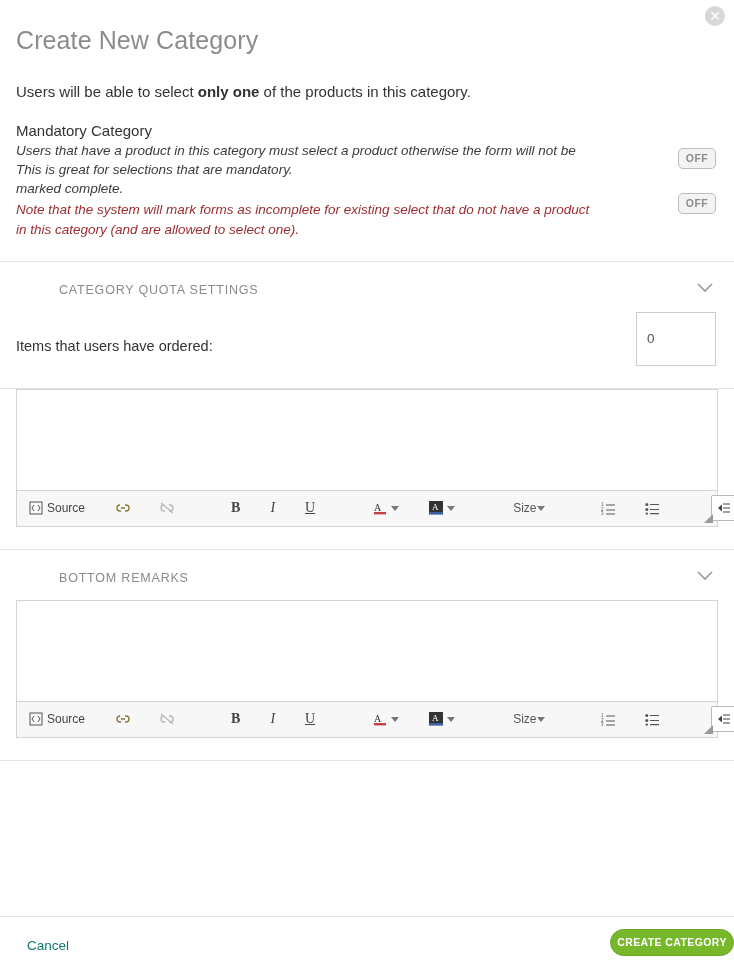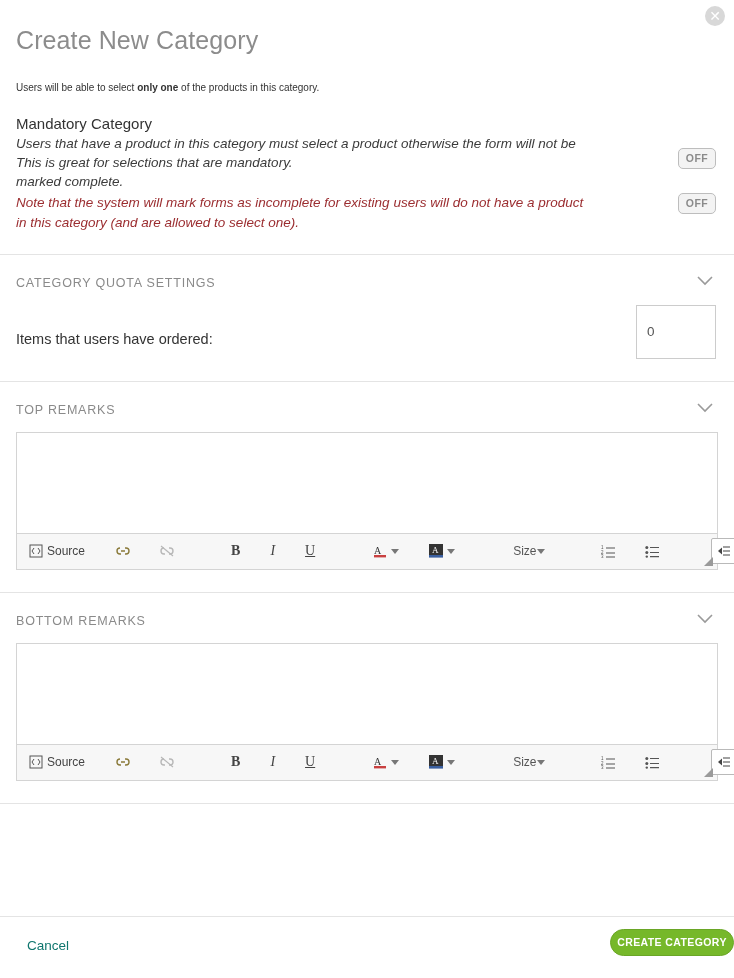--- a/index.html
+++ b/index.html
@@ -36,21 +36,21 @@
     font-weight: normal;
     padding: 26px 0 0 16px;
     letter-spacing: 0.1px;
   }
   .section-a {
     padding: 26px 16px 22px 16px;
     border-bottom: 1px solid #e4e4e4;
     position: relative;
   }
   .row-one {
-    font-size: 10px;
+    font-size: 15px;
     color: #333;
     line-height: 1.4;
     margin-bottom: 20px;
   }
   .row-one b { font-weight: bold; }
   .mand-title {
     font-size: 15px;
     color: #333;
     margin-bottom: 2px;
   }
@@ -90,20 +90,21 @@
     border-bottom: 1px solid #e4e4e4;
   }
   .panel-header {
     position: relative;
     padding: 18px 16px 14px 16px;
   }
   .panel-header .label {
     font-size: 12.5px;
     letter-spacing: 0.8px;
     color: #8a8a8a;
+    margin-left: 43px;
   }
   .chevron {
     position: absolute;
     right: 18px;
     top: 14px;
     width: 22px; height: 22px;
     cursor: pointer;
   }
   .chevron svg { display: block; }
 
@@ -255,21 +256,21 @@
       <span>Users will be able to select </span><b>only one</b><span> of the products in this category.</span>
     </div>
 
     <div class="mand-title">Mandatory Category</div>
     <div class="mand-desc">
       <div>Users that have a product in this category must select a product otherwise the form will not be</div>
       <div>This is great for selections that are mandatory.</div>
       <div>marked complete.</div>
     </div>
     <div class="mand-note">
-      <div>Note that the system will mark forms as incomplete for existing users will do not have a product</div>
+      <div>Note that the system will mark forms as incomplete for existing select that do not have a product</div>
       <div>in this category (and are allowed to select one).</div>
     </div>
 
     <div class="toggle toggle-1">OFF</div>
     <div class="toggle toggle-2">OFF</div>
   </div>
 
   <div class="panel">
     <div class="panel-header">
       <span class="label">CATEGORY QUOTA SETTINGS</span>
@@ -279,28 +280,20 @@
           </svg>
       </span>
     </div>
     <div class="quota-body">
       <div class="quota-label">Items that users have ordered:</div>
       <input class="quota-input" type="text" value="0" style="">
     </div>
   </div>
 
   <div class="panel">
-    <div class="panel-header">
-      <span class="label">TOP REMARKS</span>
-      <span class="chevron">
-        <svg width="22" height="22" viewBox="0 0 22 22">
-            <path d="M4 8 L11 15 L18 8" fill="none" stroke="#9a9a9a" stroke-width="1.6"></path>
-          </svg>
-      </span>
-    </div>
     <div class="editor-wrap">
       <textarea class="editor-area" style=""></textarea>
       <div class="toolbar">
         <div class="tb-btn">
           <span class="icon-sq">
             <svg width="14" height="14" viewBox="0 0 14 14">
                 <rect x="1" y="1" width="12" height="12" fill="none" stroke="#555" stroke-width="1"></rect>
                 <path d="M5 4 L3 7 L5 10 M9 4 L11 7 L9 10" fill="none" stroke="#555" stroke-width="1"></path>
               </svg>
           </span>

